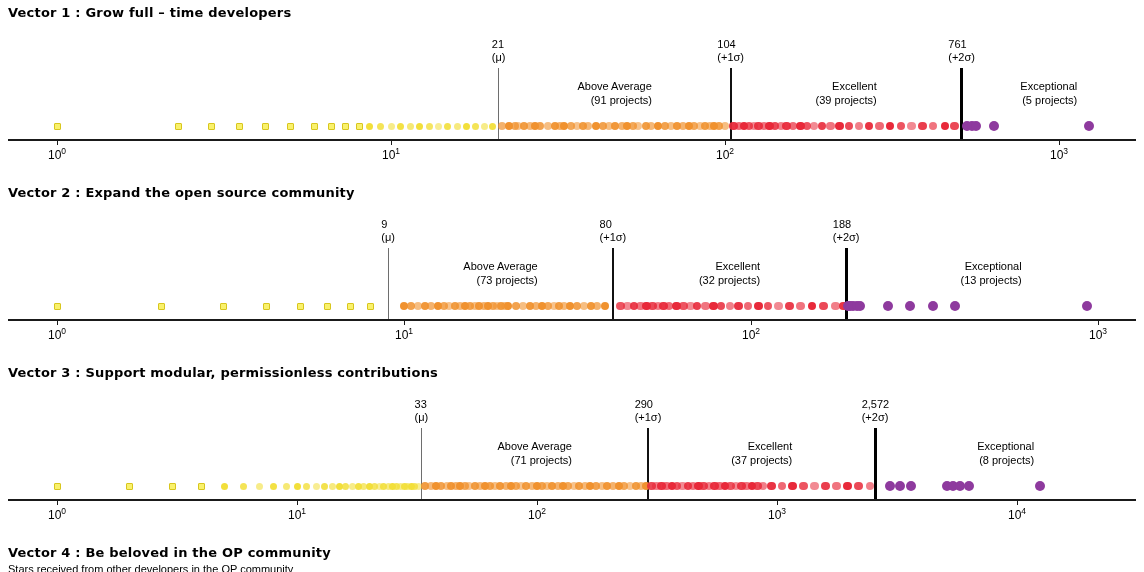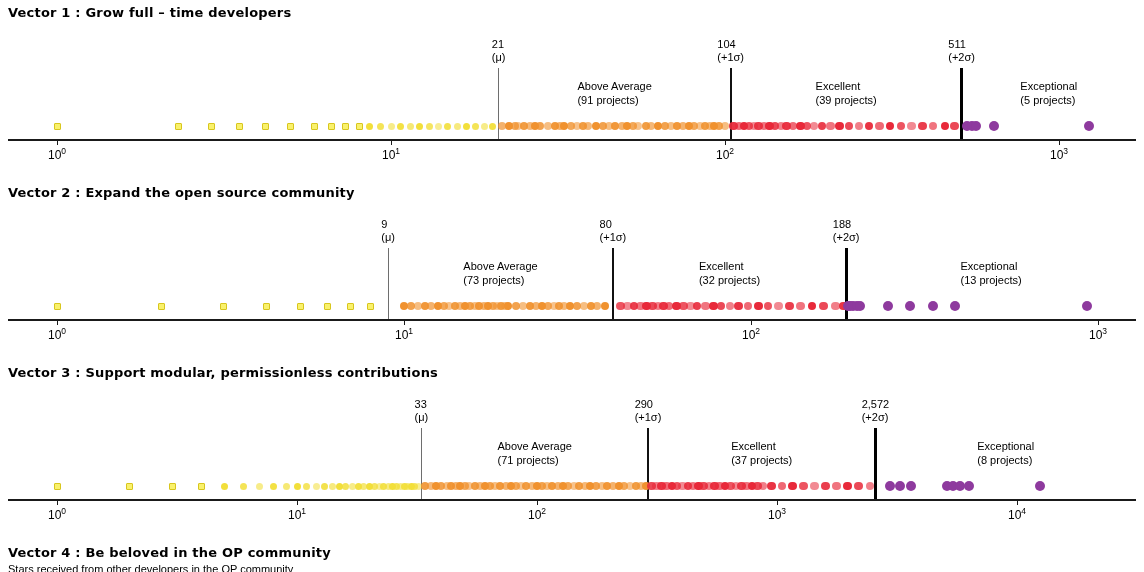--- a/index.html
+++ b/index.html
@@ -4,21 +4,21 @@
 <style>
   html,body{margin:0;padding:0;background:#ffffff;}
   body{width:1144px;height:572px;overflow:hidden;position:relative;
        font-family:"Liberation Sans",sans-serif;color:#000;}
   .section{position:absolute;left:0;width:1144px;height:180px;}
   .chart-title{position:absolute;left:8px;top:5px;font-family:"DejaVu Sans",sans-serif;
        font-weight:bold;font-size:13px;letter-spacing:0.2px;white-space:nowrap;}
   .chart-subtitle{position:absolute;left:8px;top:23px;font-size:11px;white-space:nowrap;}
   .stat-label{position:absolute;top:38px;transform:translateX(-50%);text-align:left;
        font-size:11px;line-height:13px;white-space:nowrap;}
-  .zone-label{position:absolute;top:79px;transform:translateX(-50%);text-align:left;
+  .zone-label{position:absolute;top:79px;transform:translateX(-50%);text-align:right;
        font-size:11px;line-height:14px;white-space:nowrap;}
   .vline{position:absolute;top:68px;height:72px;}
   .vline.mu{width:1px;background:#6e6e6e;}
   .vline.s1{width:2px;background:#111;}
   .vline.s2{width:3px;background:#000;}
   .dot{position:absolute;border-radius:50%;}
   .sq{position:absolute;border-radius:1px;}
   .axis-line{position:absolute;left:8px;width:1128px;height:2px;background:#1a1a1a;top:139px;}
   .tick-mark{position:absolute;top:141px;width:1px;height:4px;background:#1a1a1a;}
   .tick-label{position:absolute;top:146px;transform:translateX(-50%);font-size:12px;white-space:nowrap;}
@@ -33,21 +33,21 @@
       <div>21</div>
       <div>(μ)</div>
     </div>
     <div class="vline mu" style="left: 498.121px;"></div>
     <div class="stat-label" style="left: 730.689px;">
       <div>104</div>
       <div>(+1σ)</div>
     </div>
     <div class="vline s1" style="left: 729.689px;"></div>
     <div class="stat-label" style="left: 961.613px;">
-      <div>511</div>
+      <div>761</div>
       <div>(+2σ)</div>
     </div>
     <div class="vline s2" style="left: 960.113px;"></div>
     <div class="zone-label" style="left: 614.655px;">
       <div>Above Average</div>
       <div>(91 projects)</div>
     </div>
     <div class="zone-label" style="left: 846.151px;">
       <div>Excellent</div>
       <div>(39 projects)</div>

